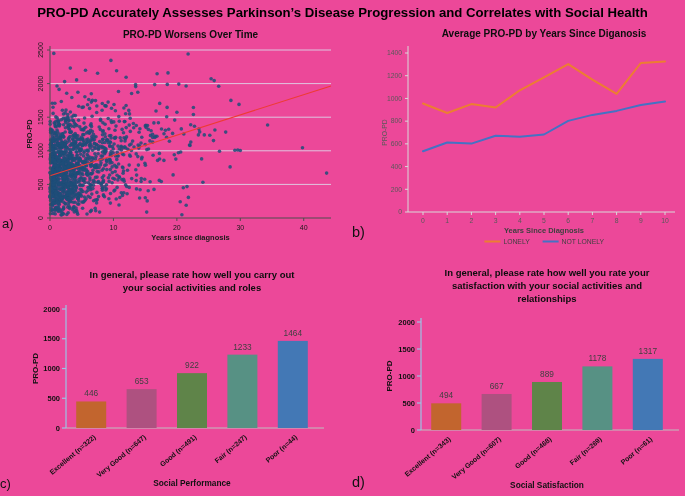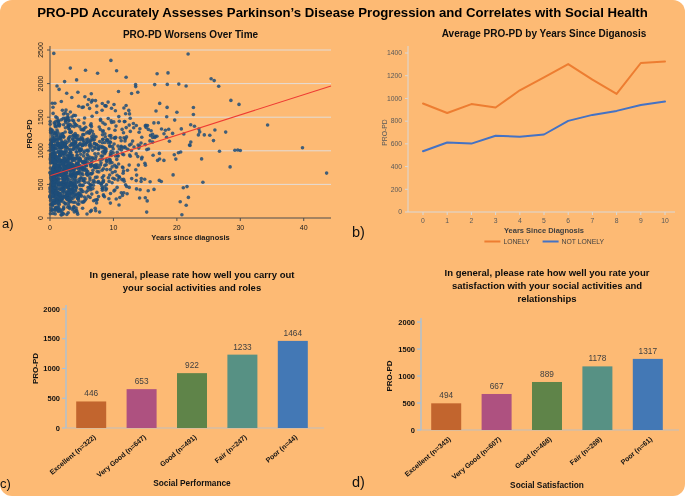--- a/index.html
+++ b/index.html
@@ -1,17 +1,17 @@
 <!DOCTYPE html>
 <html><head>
 <meta charset="utf-8">
 <style>
   html,body{margin:0;padding:0;background:#ffffff;}
-  .fig{position:relative;width:685px;height:496px;background:#fdba74;
-       font-family:"Liberation Sans",sans-serif;overflow:hidden;border-radius:12px;}
+  .fig{position:relative;width:685px;height:496px;background:#ec4899;
+       font-family:"Liberation Sans",sans-serif;overflow:hidden;}
   .main-title{position:absolute;top:5px;left:0;width:100%;text-align:center;
        font-weight:bold;font-size:13.2px;color:#000;}
   .panel{position:absolute;}
   .panel svg{display:block;}
   .letter{position:absolute;font-size:13px;color:#111;}
   #letter-a{left:2px;top:190px;}
   #letter-b{left:10px;top:198px;font-size:14.5px;}
   #letter-c{left:0px;top:214px;}
   #letter-d{left:10px;top:212px;font-size:14.5px;}
   svg text{font-family:"Liberation Sans",sans-serif;}

